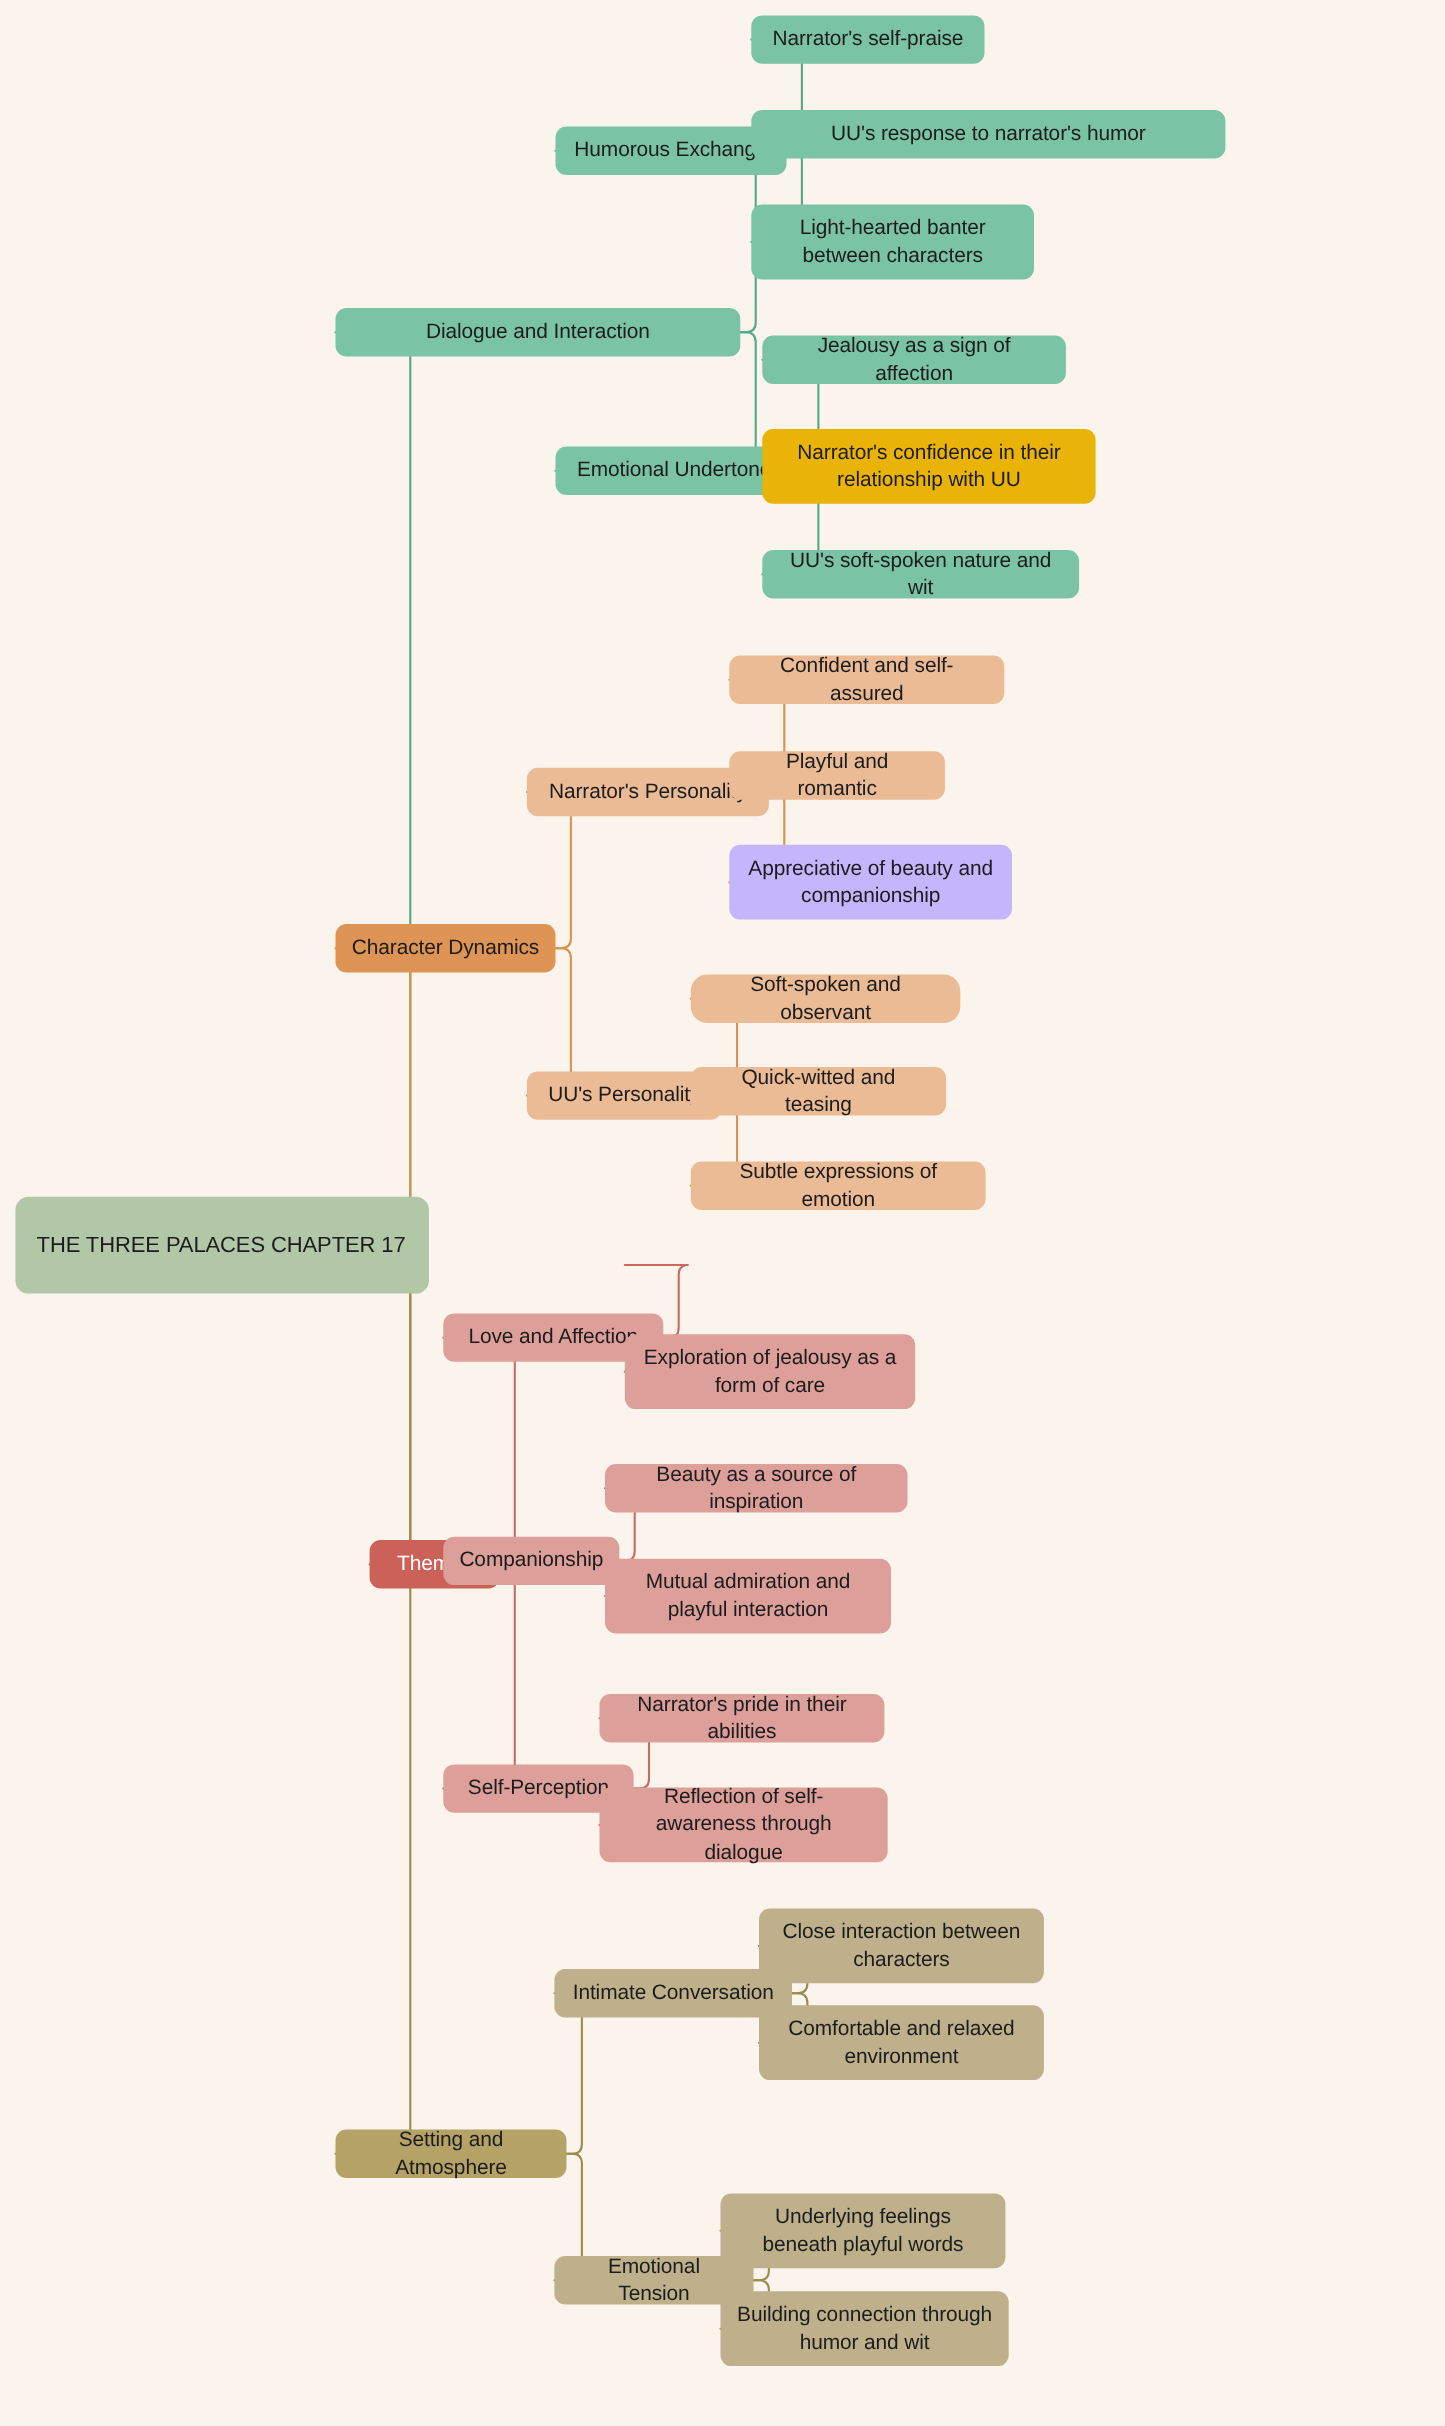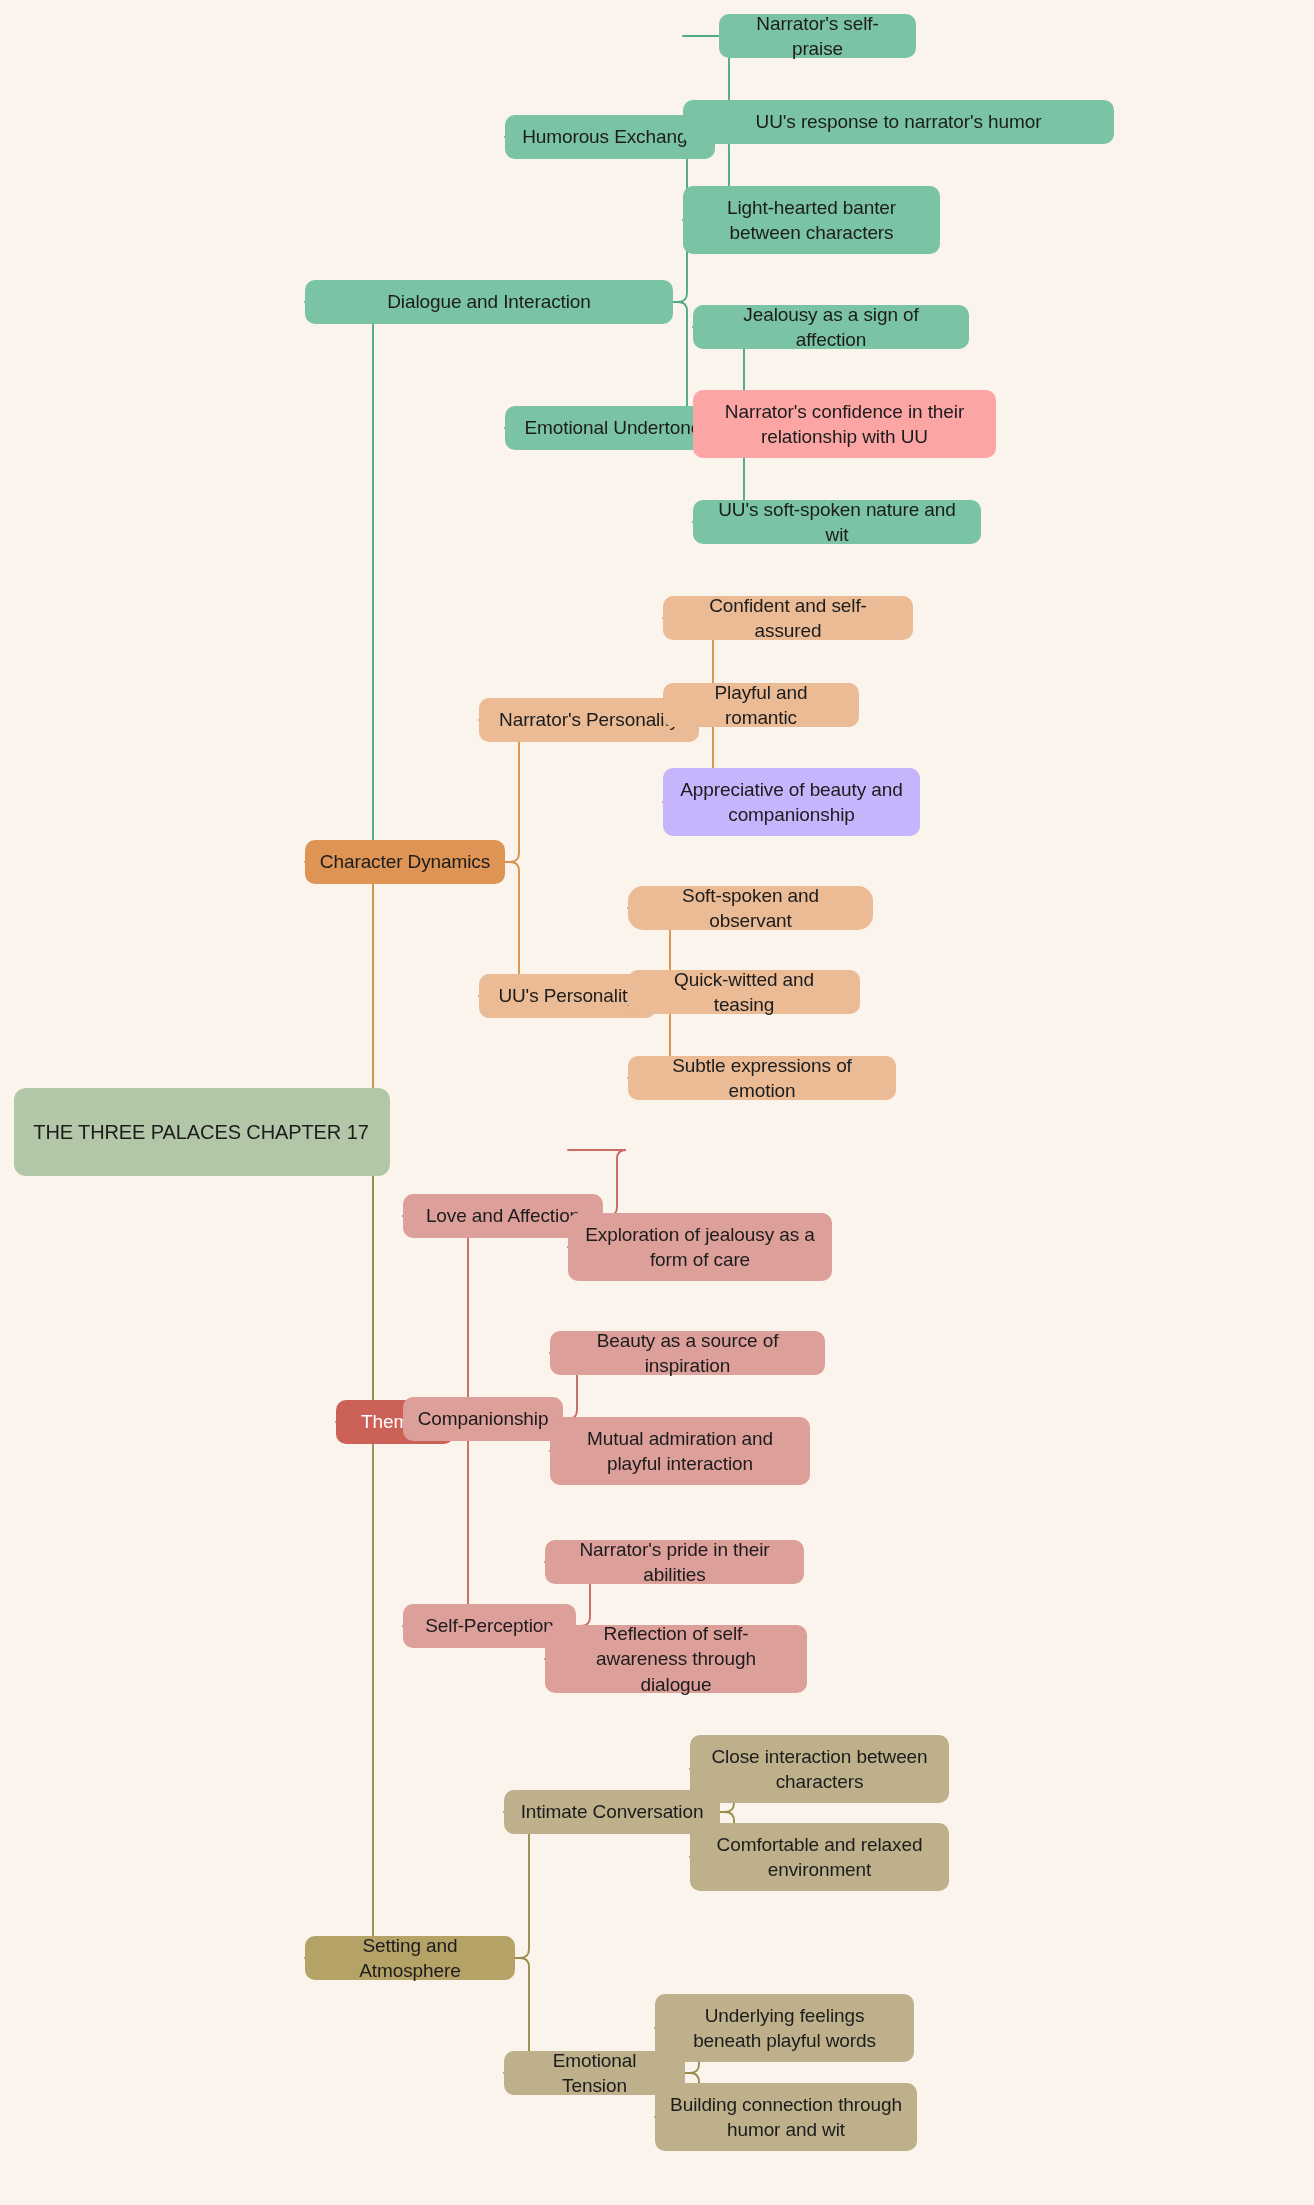--- a/index.html
+++ b/index.html
@@ -85,36 +85,36 @@
     </svg>
 <div class="node root" style="left: 14px; top: 1088px; width: 376px; height: 88px; background: rgb(178, 199, 167); padding-left: 12px;">
       <span>THE THREE PALACES CHAPTER 17</span>
     </div>
     <div class="node" style="left: 305px; top: 280px; width: 368px; height: 44px; background: rgb(122, 196, 165);">
       <span>Dialogue and Interaction</span>
     </div>
     <div class="node" style="left: 505px; top: 115px; width: 210px; height: 44px; background: rgb(122, 196, 165);">
       <span>Humorous Exchange</span>
     </div>
-    <div class="node" style="left: 683px; top: 14px; width: 197px; height: 44px; background: rgb(122, 196, 165); margin-left: 36px;">
+    <div class="node" style="left: 683px; top: 14px; width: 212px; height: 44px; background: rgb(122, 196, 165);">
       <span>Narrator's self-praise</span>
     </div>
     <div class="node" style="left: 683px; top: 100px; width: 431px; height: 44px; background: rgb(122, 196, 165);">
       <span>UU's response to narrator's humor</span>
     </div>
     <div class="node" style="left: 683px; top: 186px; width: 257px; height: 68px; background: rgb(122, 196, 165);">
       <span>Light-hearted banter between characters</span>
     </div>
     <div class="node" style="left: 505px; top: 406px; width: 225px; height: 44px; background: rgb(122, 196, 165);">
       <span>Emotional Undertones</span>
     </div>
     <div class="node" style="left: 693px; top: 305px; width: 276px; height: 44px; background: rgb(122, 196, 165);">
       <span>Jealousy as a sign of affection</span>
     </div>
-    <div class="node" style="left: 693px; top: 390px; width: 303px; height: 68px; background: #fca5a5;">
+    <div class="node" style="left: 693px; top: 390px; width: 303px; height: 68px; background: #eab308;">
       <span>Narrator's confidence in their relationship with UU</span>
     </div>
     <div class="node" style="left: 693px; top: 500px; width: 288px; height: 44px; background: rgb(122, 196, 165);">
       <span>UU's soft-spoken nature and wit</span>
     </div>
     <div class="node" style="left: 305px; top: 840px; width: 200px; height: 44px; background: rgb(221, 148, 85);">
       <span>Character Dynamics</span>
     </div>
     <div class="node" style="left: 479px; top: 698px; width: 220px; height: 44px; background: rgb(235, 187, 149);">
       <span>Narrator's Personality</span>

